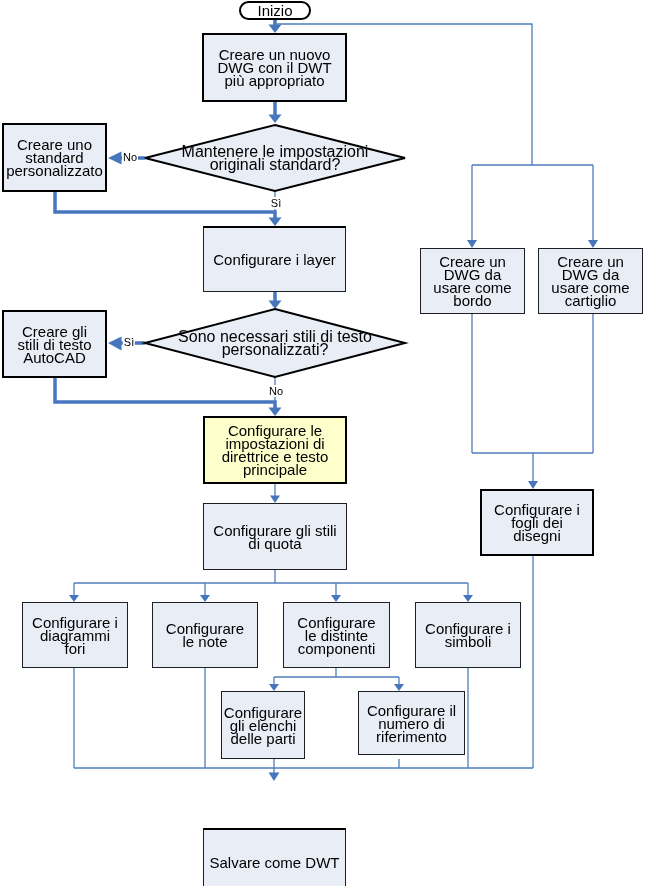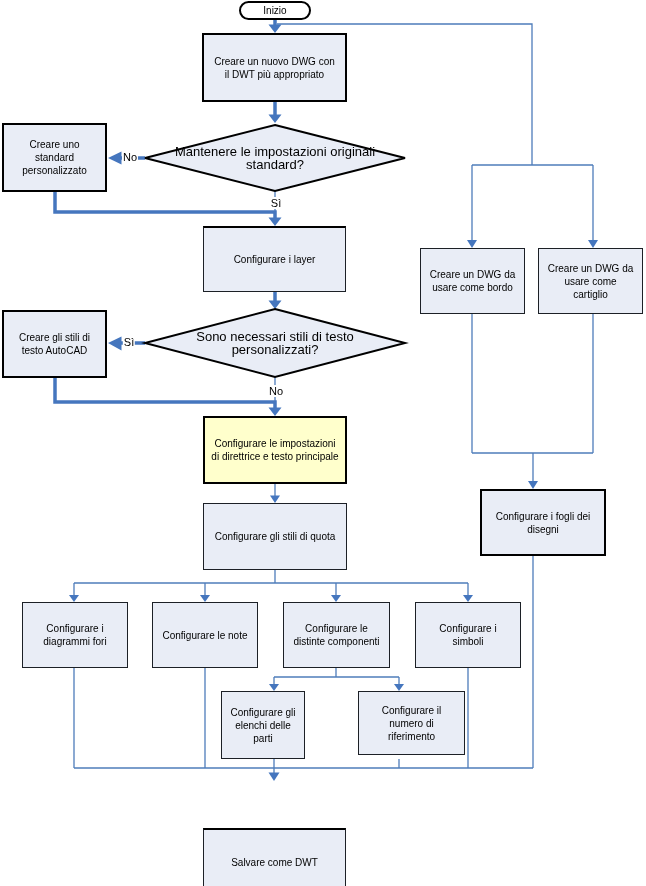--- a/index.html
+++ b/index.html
@@ -4,31 +4,31 @@
 <style>
   html,body{margin:0;padding:0;background:#ffffff;}
   #canvas{
     position:relative;width:646px;height:886px;background:#ffffff;
     font-family:"Liberation Sans","DejaVu Sans",sans-serif;
     color:#000;overflow:hidden;
   }
   #wires{position:absolute;left:0;top:0;z-index:0;}
   .node{
     position:absolute;z-index:1;display:flex;align-items:center;justify-content:center;
-    text-align:center;font-size:10px;line-height:13px;background:#E9EDF6;box-sizing:border-box;
+    text-align:center;font-size:15px;line-height:13px;background:#E9EDF6;box-sizing:border-box;
   }
   .heavy{border:2px solid #000;}
   .light{border:1px solid #1c2026;}
   .toph{border:1px solid #1c2026;border-top:2px solid #000;}
   .yellow{background:#FFFFCC;}
   .terminator{border:2px solid #000;border-radius:10px;background:#fff;}
   .terminator.end{background:#E9EDF6;}
   .dtext{
     position:absolute;z-index:2;display:flex;align-items:center;justify-content:center;
-    text-align:center;font-size:13px;line-height:13px;background:transparent;
+    text-align:center;font-size:16px;line-height:13px;background:transparent;
   }
   .edge-label{
     position:absolute;z-index:3;transform:translate(-50%,-50%);
     font-size:11px;line-height:12px;background:#ffffff;padding:0 1px;
   }
 </style>
 </head>
 <body>
 
 <div id="canvas">
@@ -126,21 +126,21 @@
   <div class="node light" style="left:22px;top:602px;width:106px;height:66px;padding:0 7px;">Configurare i diagrammi fori</div>
   <div class="node light" style="left:152px;top:602px;width:106px;height:66px;padding:0 7px;">Configurare le note</div>
   <div class="node light" style="left:283px;top:602px;width:107px;height:66px;padding:0 7px;">Configurare le distinte componenti</div>
   <div class="node light" style="left:415px;top:602px;width:106px;height:66px;padding:0 7px;">Configurare i simboli</div>
 
   <div class="node light" style="left:221px;top:691px;width:84px;height:68px;padding:0 5px;">Configurare gli elenchi delle parti</div>
   <div class="node light" style="left:346px;top:691px;width:107px;height:64px;padding:0 7px;margin-left:12px;">Configurare il numero di riferimento</div>
 
   <div class="node light" style="left:420px;top:248px;width:105px;height:66px;padding:0 5px;">Creare un DWG da usare come bordo</div>
   <div class="node light" style="left:538px;top:248px;width:105px;height:66px;padding:0 7px;">Creare un DWG da usare come cartiglio</div>
-  <div class="node heavy" style="left:480px;top:489px;width:126px;height:67px;padding:0 7px;">Configurare i fogli dei disegni</div>
+  <div class="node heavy" style="left:480px;top:489px;width:114px;height:67px;padding:0 7px;">Configurare i fogli dei disegni</div>
 
   <div class="node toph" style="left:203px;top:781px;width:143px;height:67px;margin-top:47px;">Salvare come DWT</div>
 
   <div class="edge-label" style="left:130px;top:157px;">No</div>
   <div class="edge-label" style="left:276px;top:203px;">Sì</div>
   <div class="edge-label" style="left:129px;top:342px;">Sì</div>
   <div class="edge-label" style="left:276px;top:391px;">No</div>
 
 </div>
 

